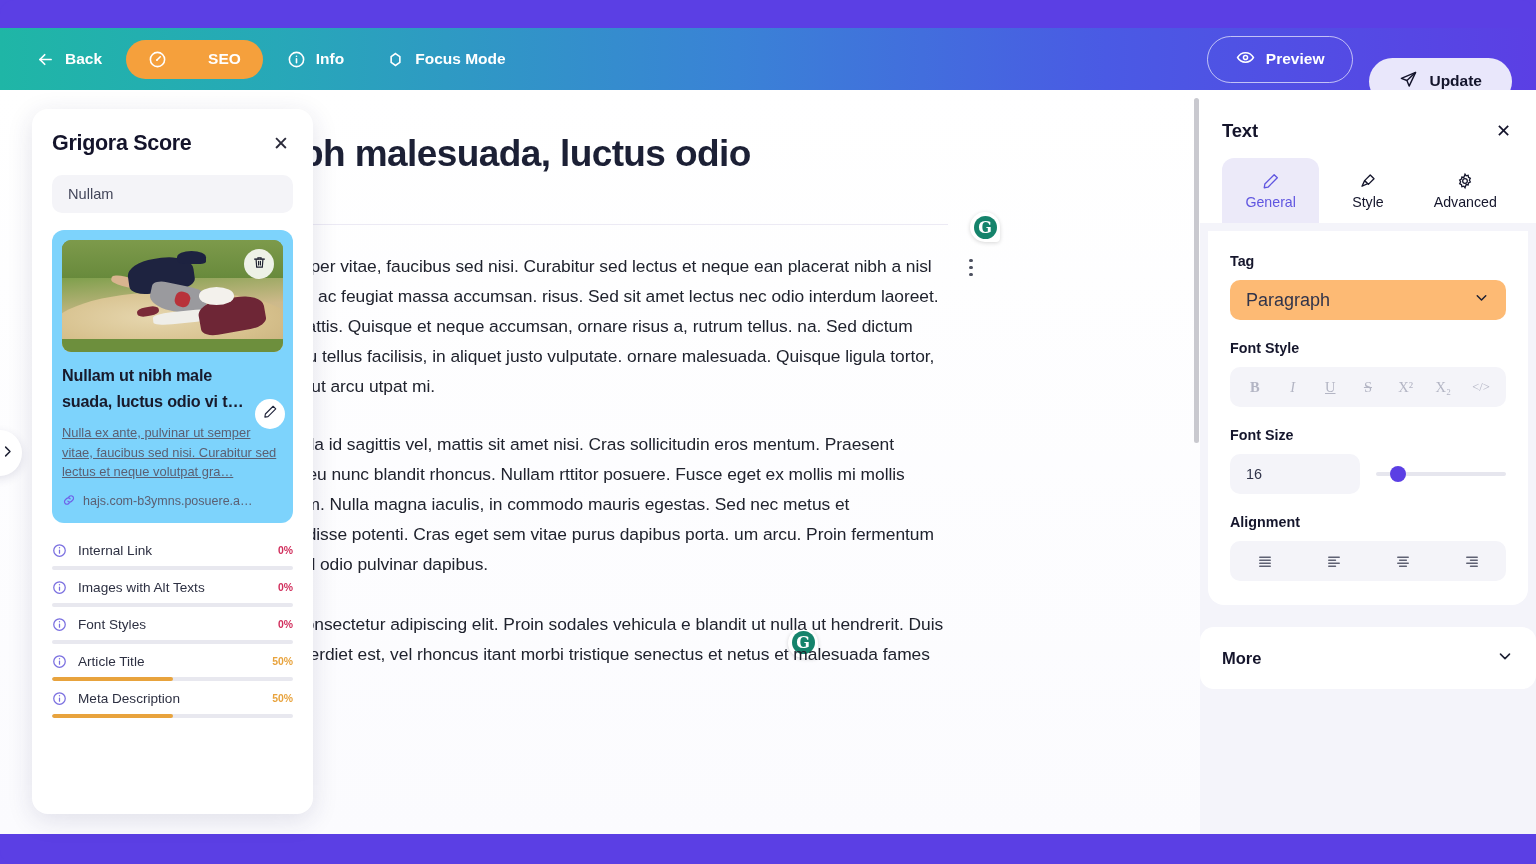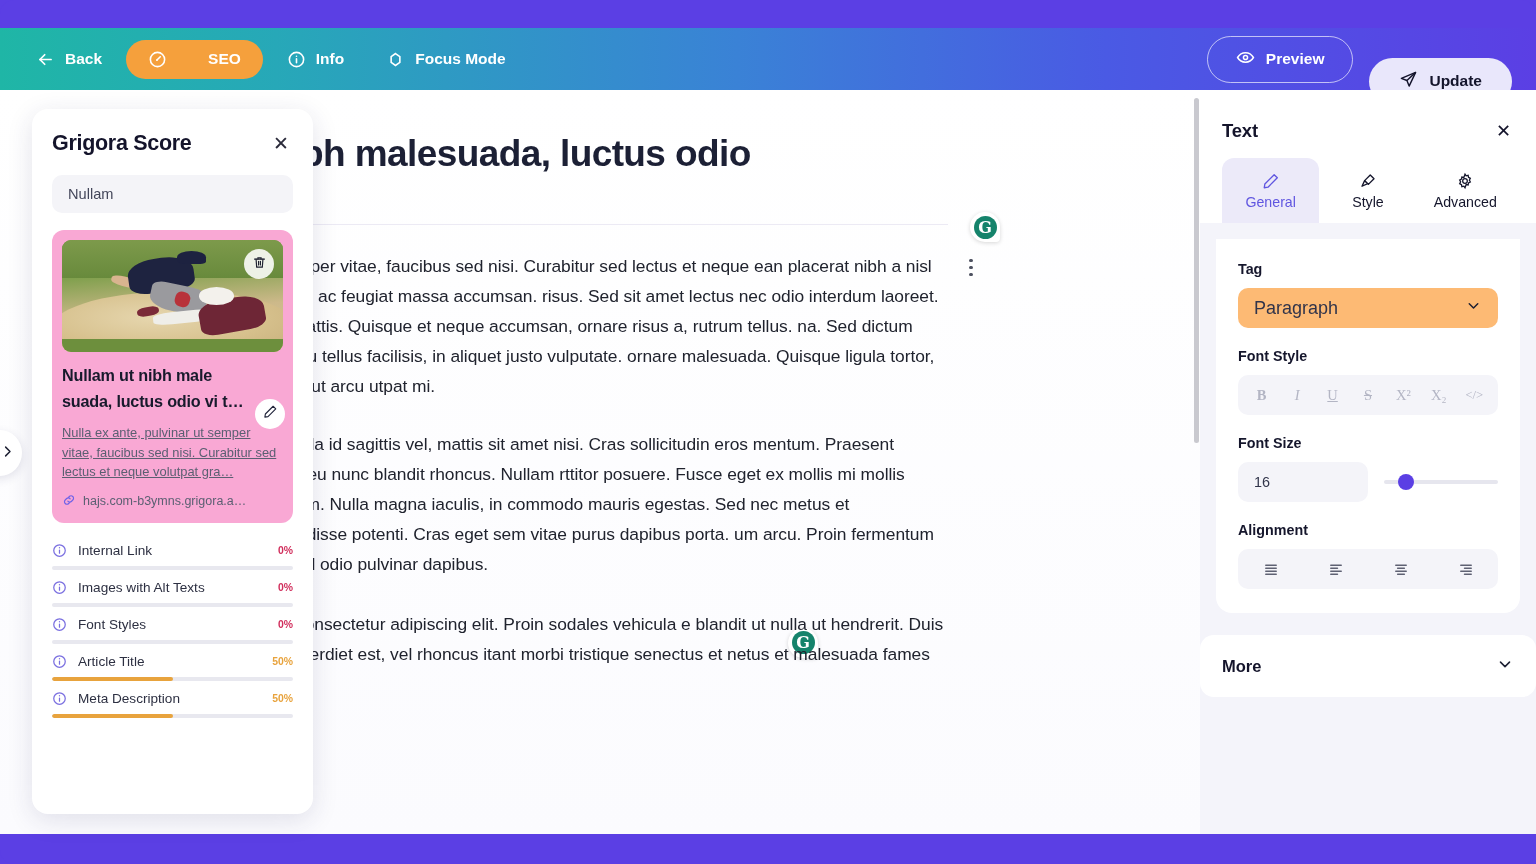--- a/index.html
+++ b/index.html
@@ -147,21 +147,21 @@
     margin-top: 19px;
     height: 38px; border-radius: 10px;
     background: #f4f4f8;
     display: flex; align-items: center;
     padding: 0 16px;
     font-size: 14.6px; color: #43465a;
     cursor: text;
   }
   .sp-card {
     margin-top: 17px;
-    background: #f9a8d4;
+    background: #7dd3fc;
     border-radius: 12px;
     padding: 10px 10px 13px 10px;
   }
   .thumb {
     position: relative;
     height: 112px; border-radius: 9px; overflow: hidden;
     background: linear-gradient(175deg,#6f9242 0%, #81a04e 30%, #cdb98a 62%, #d8c79d 100%);
   }
   .thumb .field-top { position:absolute; left:0; top:0; width:100%; height:34%;
      background: linear-gradient(180deg,#7d9a4b 0%, #688a3c 100%); }
@@ -266,21 +266,21 @@
     flex: 1;
     display: flex; flex-direction: column; align-items: center; gap: 1px;
     padding: 14px 0 13px 0;
     border-radius: 12px 12px 0 0;
     font-size: 14.2px; color: #15162c;
     cursor: pointer;
   }
   .rp-tab.active { background: #eceaf9; color: #6056e0; }
   .rp-body {
     background: #ffffff;
-    margin: 16px; padding: 22px 22px 24px 22px;
+    margin: 8px; padding: 22px 22px 24px 22px;
     border-radius: 0 0 16px 16px;
   }
   .field-label { font-size: 14.3px; font-weight: 600; color: #15162c; }
   .select-box {
     margin-top: 11px;
     height: 40px; border-radius: 10px; background: #fdba74;
     display: flex; align-items: center; padding: 0 16px;
     font-size: 18px; color: #31344a;
     cursor: pointer;
   }
@@ -482,21 +482,21 @@
 
         <div class="card-desc">Nulla ex ante, pulvinar ut semper vitae, faucibus sed nisi. Curabitur sed lectus et neque volutpat gra…</div>
 
         <div class="card-link">
           <span>
             <svg width="14" height="14" viewBox="0 0 24 24" fill="none" stroke="#6f62e8" stroke-width="2" stroke-linecap="round">
                 <path d="M10 14a4 4 0 006 .5l2.5-2.5a4.2 4.2 0 00-6-6L11 7.4"></path>
                 <path d="M14 10a4 4 0 00-6-.5L5.5 12a4.2 4.2 0 006 6L13 16.6"></path>
               </svg>
           </span>
-          <span>hajs.com-b3ymns.grigora.a…</span>
+          <span>hajs.com-b3ymns.posuere.a…</span>
         </div>
       </div>
 
       <div class="metrics">
 
         <div class="metric">
           <div class="metric-row">
             <span class="metric-ico">
               <svg width="15" height="15" viewBox="0 0 24 24" fill="none" stroke="#7a6fe0" stroke-width="2">
                   <circle cx="12" cy="12" r="9.2"></circle>

